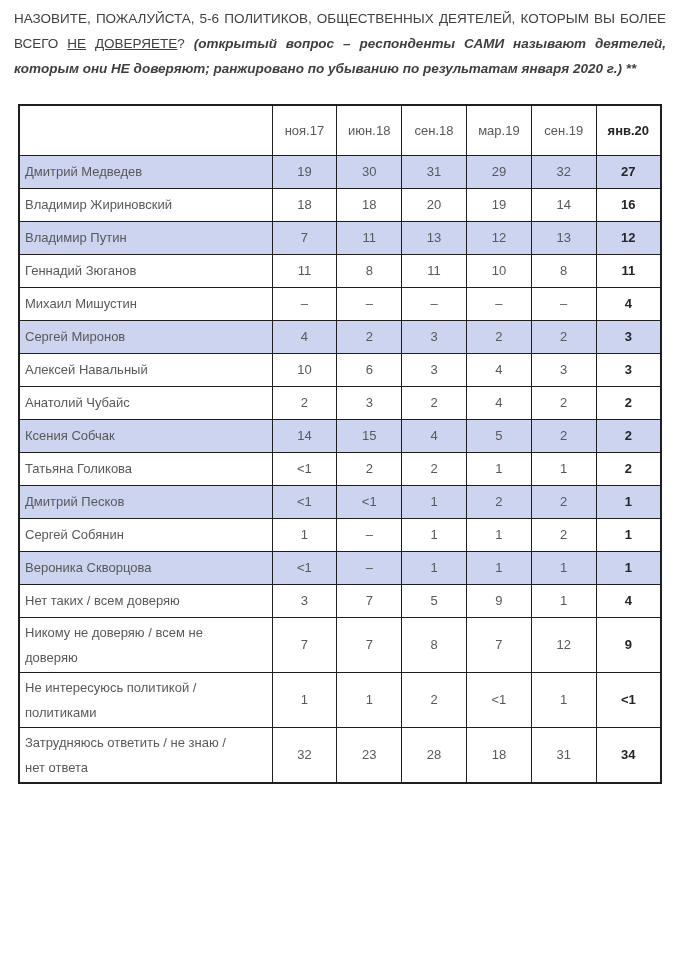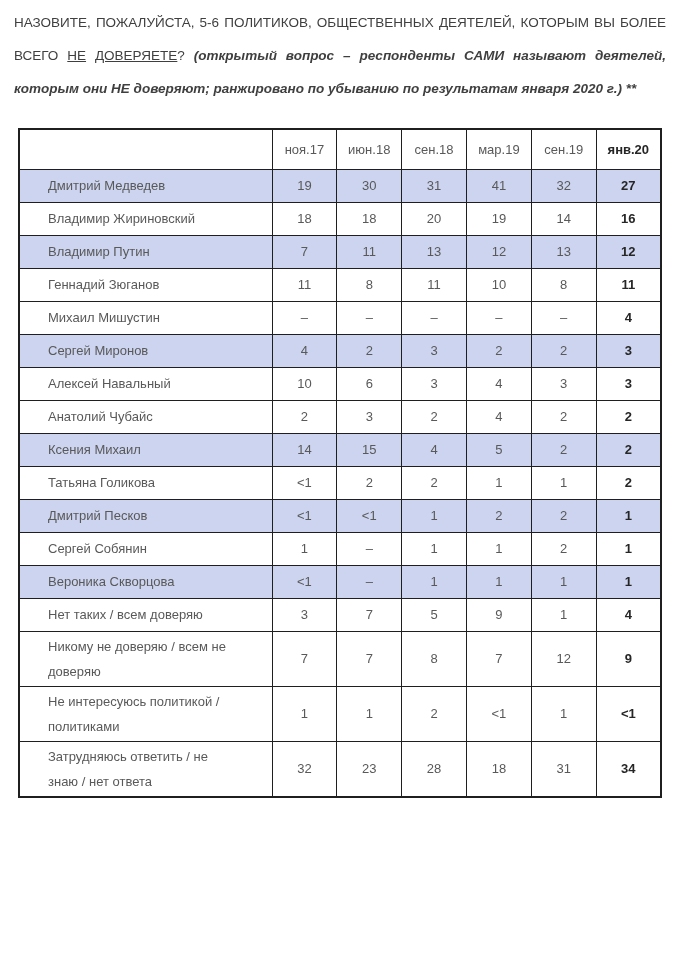--- a/index.html
+++ b/index.html
@@ -14,55 +14,55 @@
   body{
     width:680px;
     min-height:963px;
     font-family:"Liberation Sans", sans-serif;
   }
   .page{width:680px;padding:6px 14px 18px 14px;}
   .intro{
     margin:0;
     text-align:justify;
     font-size:13.5px;
-    line-height:33px;
+    line-height:25px;
     color:var(--intro-text);
   }
   .intro span.underline{text-decoration:underline;}
   .intro span.bold_italic{font-weight:700;font-style:italic;}
   table.grid{
     table-layout:fixed;
     width:644px;
     margin:23px 0 0 4px;
     border-collapse:collapse;
     border:2px solid var(--border);
   }
   table.grid th, table.grid td{
     border:1px solid var(--border);
     font-size:13px;
     color:var(--text);
     vertical-align:middle;
   }
   thead th{
-    height:40px;
+    height:50px;
     font-weight:400;
     text-align:center;
     padding:2px 2px;
   }
   thead th.corner{width:253px;}
   thead th:last-child{font-weight:700;color:var(--text-strong);margin-left:40px;}
   tbody td{
     height:33px;
     text-align:center;
     line-height:25px;
     padding:2px 4px;
   }
   tbody td:first-child{
     text-align:left;
-    padding:2px 31px 2px 28px;
+    padding:2px 31px 2px 5px;
   }
   tbody td:last-child{
     font-weight:700;
     color:var(--text-strong);
   }
   tbody tr.shaded{background:var(--shade);}
 </style>
 </head>
 <body>
 
@@ -80,21 +80,21 @@
           <th>сен.19</th>
           <th>янв.20</th>
         </tr>
     </thead>
     <tbody>
         <tr class="shaded">
           <td>Дмитрий Медведев</td>
           <td>19</td>
           <td>30</td>
           <td>31</td>
-          <td>41</td>
+          <td>29</td>
           <td>32</td>
           <td>27</td>
         </tr>
         <tr>
           <td>Владимир Жириновский</td>
           <td>18</td>
           <td>18</td>
           <td>20</td>
           <td>19</td>
           <td>14</td>
@@ -148,21 +148,21 @@
         <tr>
           <td>Анатолий Чубайс</td>
           <td>2</td>
           <td>3</td>
           <td>2</td>
           <td>4</td>
           <td>2</td>
           <td>2</td>
         </tr>
         <tr class="shaded">
-          <td>Ксения Михаил</td>
+          <td>Ксения Собчак</td>
           <td>14</td>
           <td>15</td>
           <td>4</td>
           <td>5</td>
           <td>2</td>
           <td>2</td>
         </tr>
         <tr>
           <td>Татьяна Голикова</td>
           <td>&lt;1</td>

